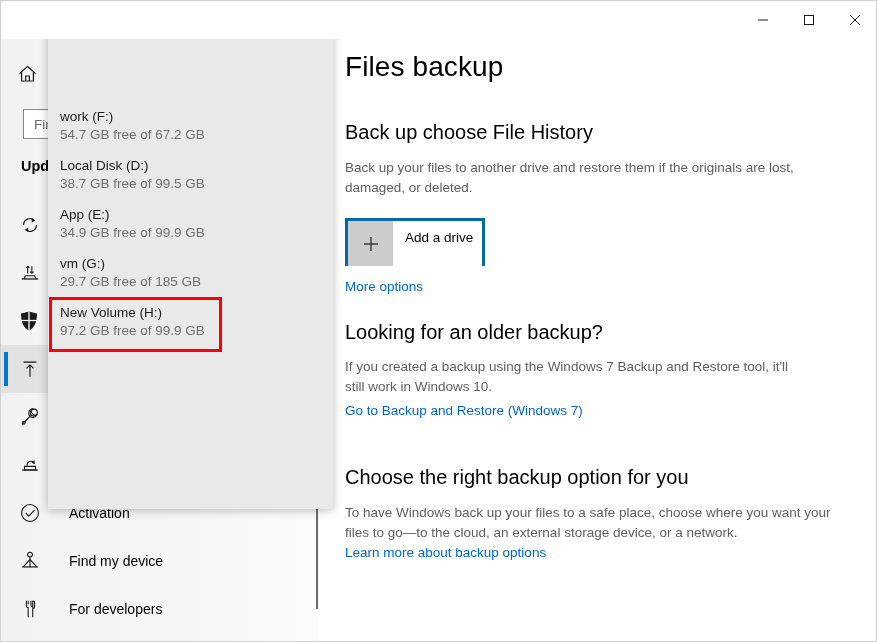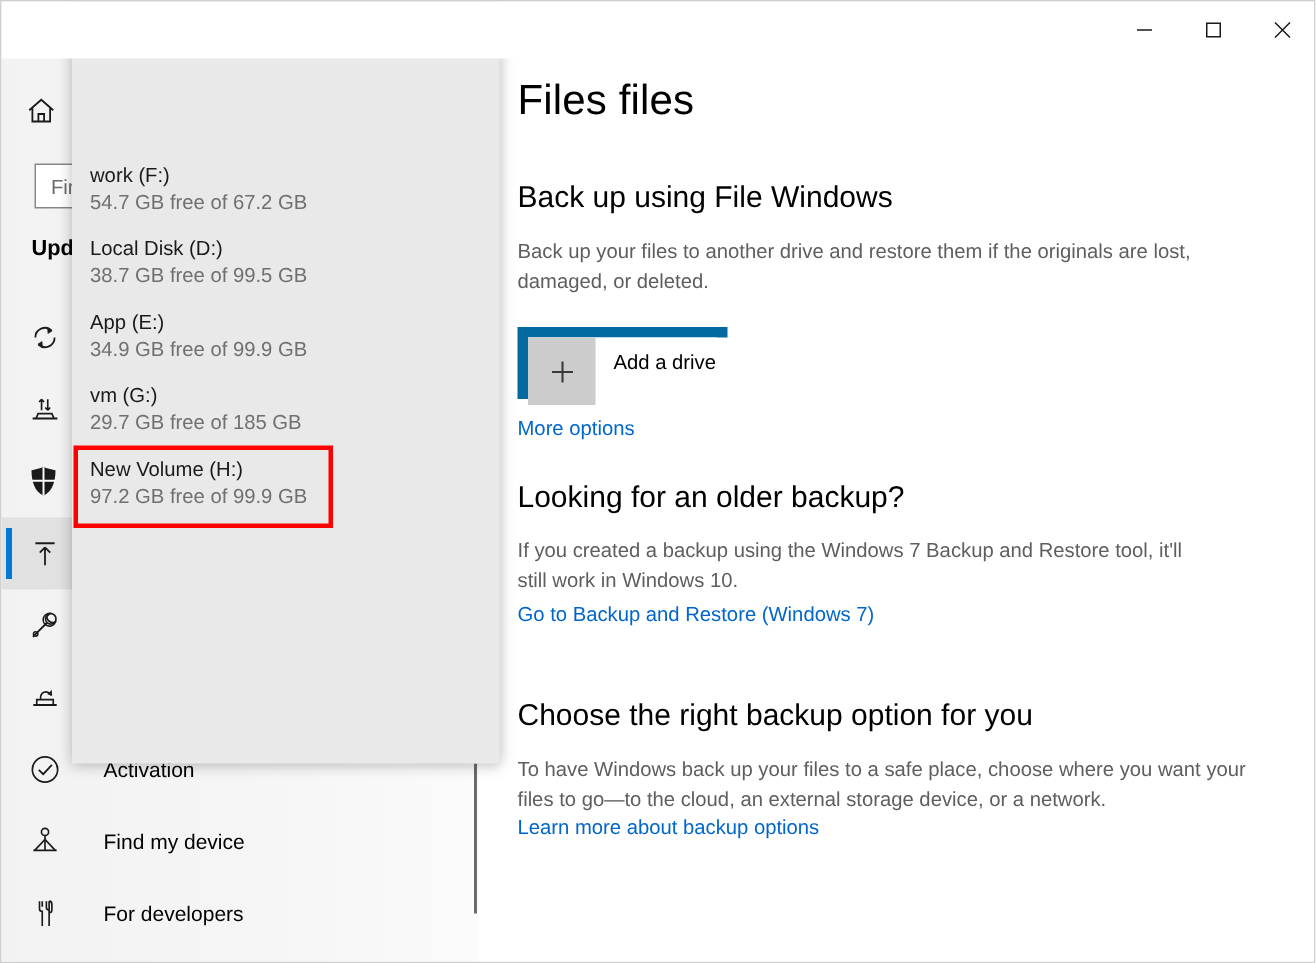--- a/index.html
+++ b/index.html
@@ -138,21 +138,21 @@
     text-decoration: none; display: inline-block;
   }
 
   .h-fh { padding-top: 38px; }
   .p-fh { padding-top: 14px; }
 
   .adddrive-wrap {
     position: relative;
     margin-top: 20px;
     width: 140px; height: 48px;
-    border: 7px solid #0369a1;
+    border: 3px solid #0369a1;
   }
   .adddrive {
     position: absolute; left: 0; top: 0;
     width: 134px; height: 45px;
     background: #ffffff;
     display: flex; align-items: center;
   }
   .adddrive .plusbox {
     width: 45px; height: 45px; min-width: 45px;
     background: #cccccc;
@@ -239,23 +239,23 @@
       </div>
       <div class="wc-btn close">
         <svg width="12" height="12" viewBox="0 0 12 12">
           <path d="M1 1 L11 11 M11 1 L1 11" stroke="#1a1a1a" stroke-width="1" fill="none"></path>
         </svg>
       </div>
     </div>
   </div>
 
   <div class="content">
-    <h1 class="page-title">Files files</h1>
-
-    <h2 class="sec-h h-fh">Back up using File Windows</h2>
+    <h1 class="page-title">Files backup</h1>
+
+    <h2 class="sec-h h-fh">Back up choose File History</h2>
     <p class="sec-p p-fh">Back up your files to another drive and restore them if the originals are lost, damaged, or deleted.</p>
 
     <div class="adddrive-wrap">
       <div class="adddrive">
         <div class="plusbox">
           <svg width="22" height="22" viewBox="0 0 22 22">
             <path d="M11 4 L11 18 M4 11 L18 11" stroke="#3a3a3a" stroke-width="1.4" fill="none"></path>
           </svg>
         </div>
         <span class="plus-label">Add a drive</span>

